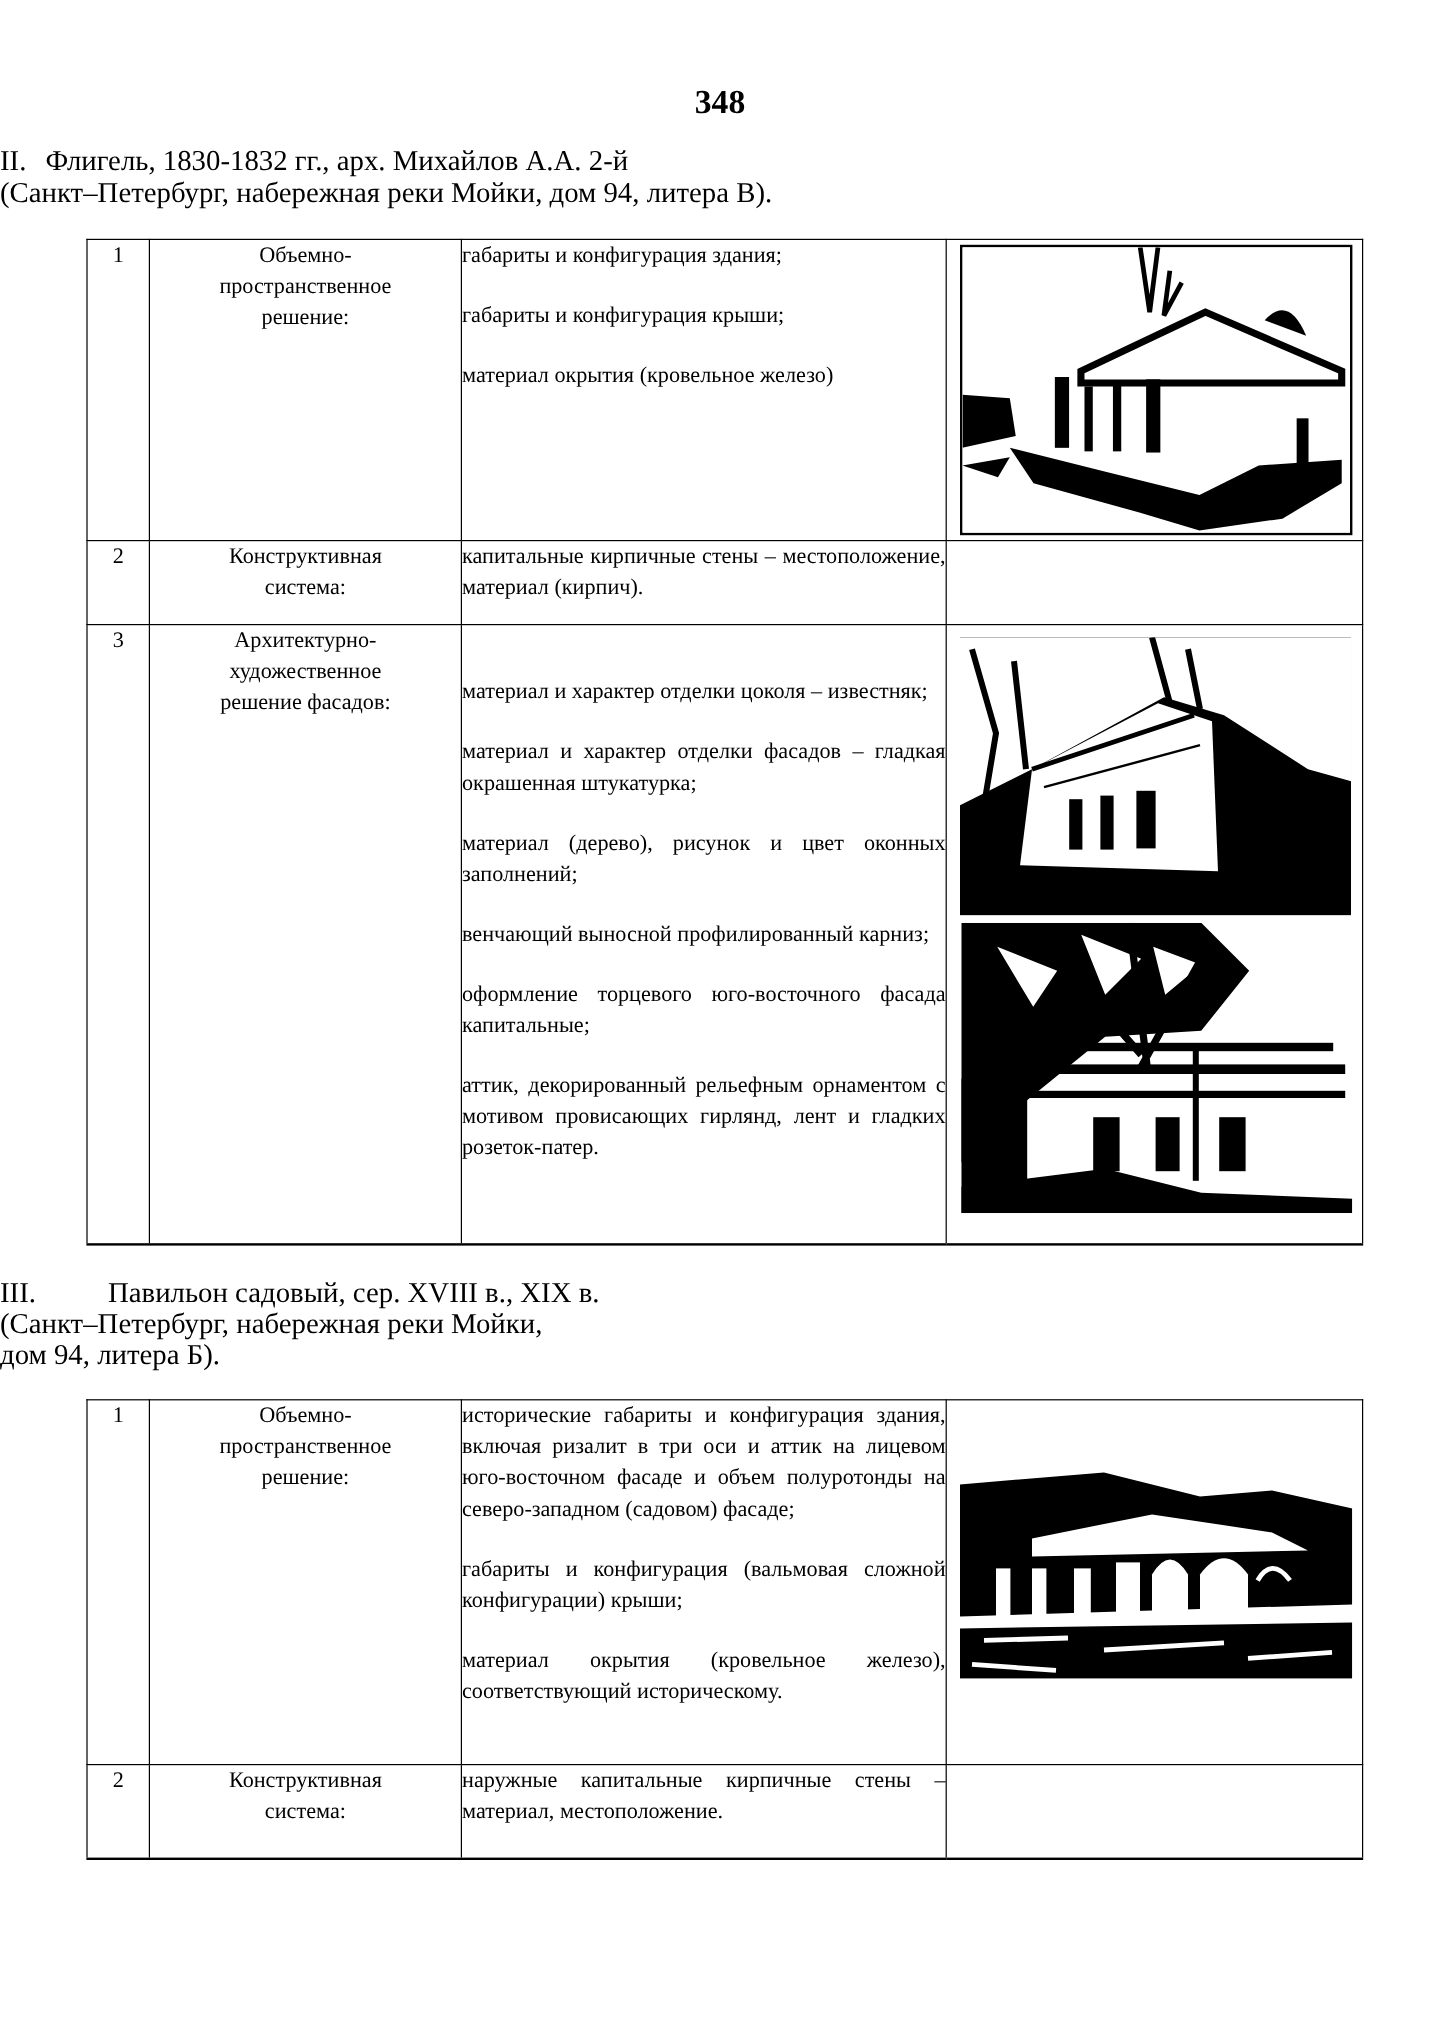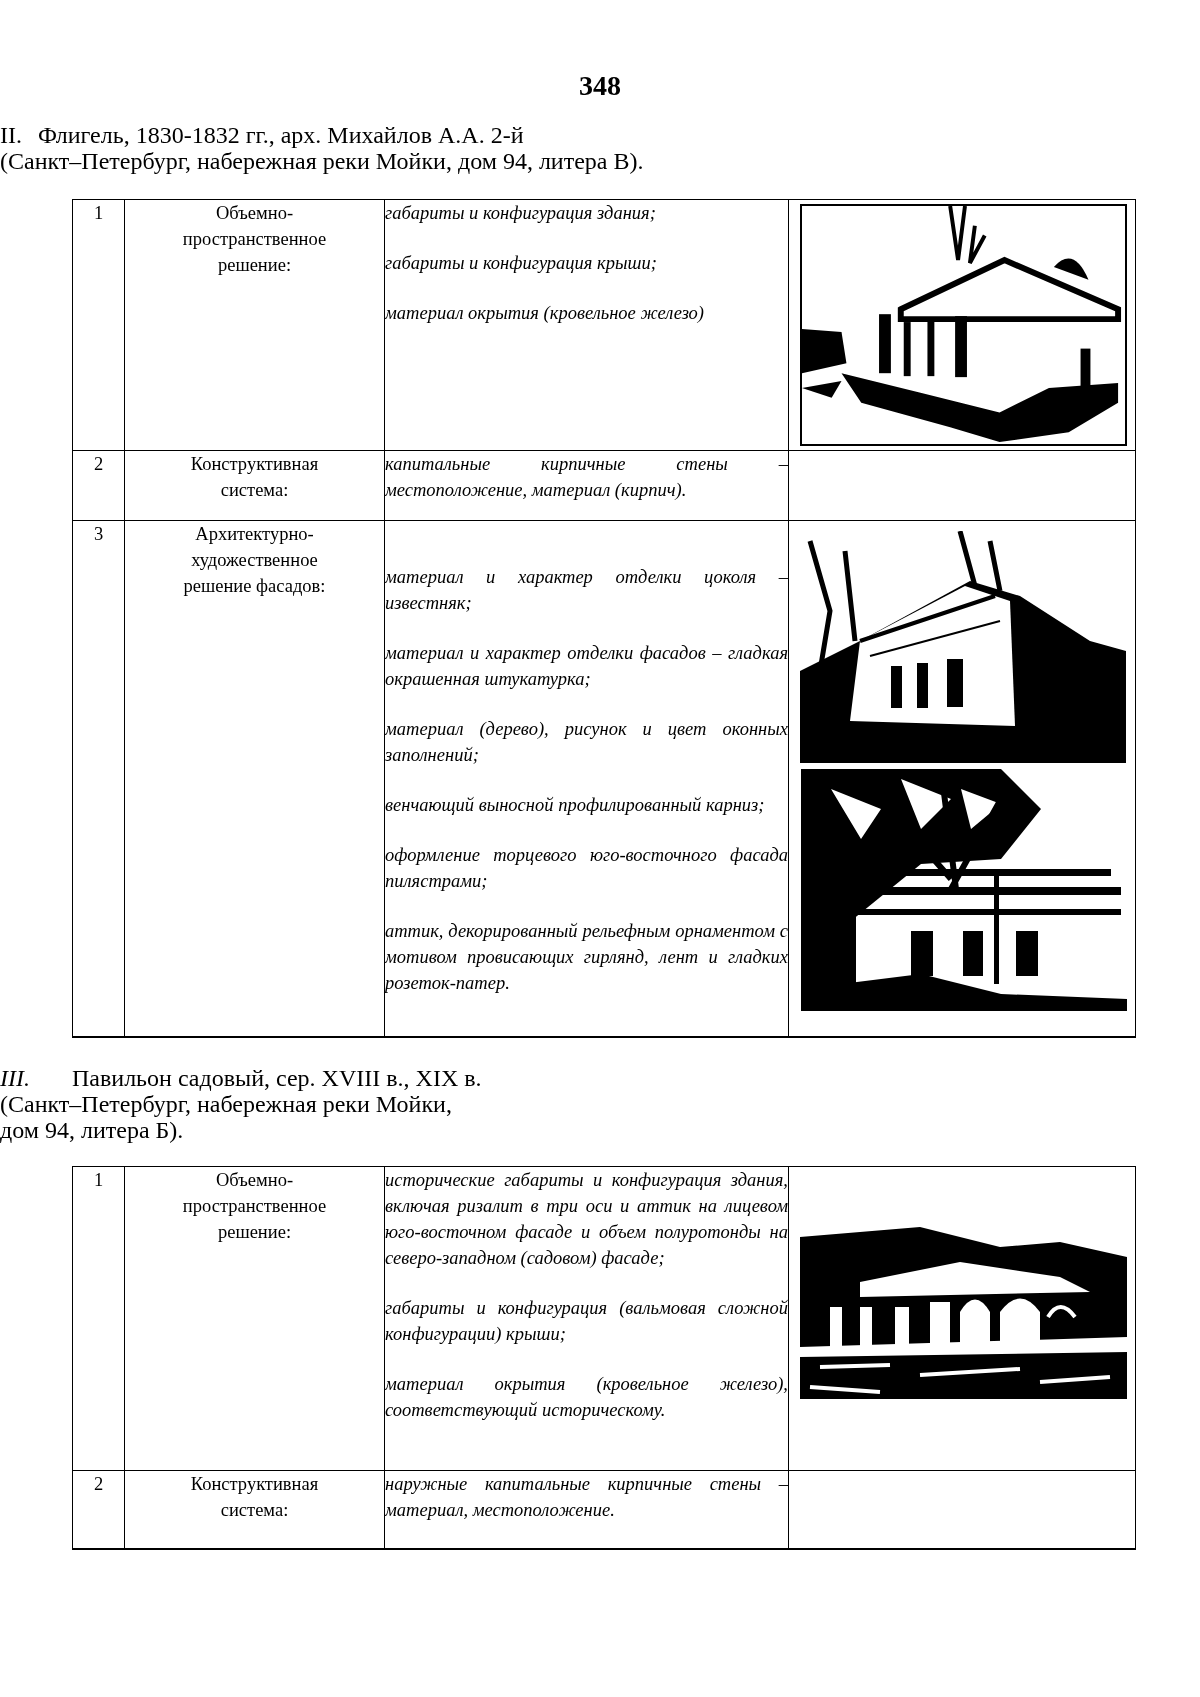--- a/index.html
+++ b/index.html
@@ -10,35 +10,35 @@
     }
     .page-number {
       position: absolute; left: 0; width: 1200px; top: 70px;
       text-align: center; font-weight: bold; font-size: 28px;
     }
     .heading {
       position: absolute; left: 0; width: 1200px; 
       font-size: 24px; line-height: 26px;
     }
     .heading .num { display: inline-block; margin-right: 16px; }
-    .heading.h3 .num { margin-right: 42px; font-style: italic; }
+    .heading.h3 .num { margin-right: 60px; }
     table.doc {
       position: absolute; left: 72px; border-collapse: collapse;
       table-layout: fixed; width: 1063px;
     }
     table.doc td {
       border: 1.5px solid #000; vertical-align: top; padding: 0;
       font-size: 18.5px; line-height: 26px;
     }
     table.doc tr:last-child td { border-bottom-width: 2.5px; }
     td.c-num { width: 51px; text-align: center; padding-top: 2px; }
     td.c-name { width: 259px; text-align: center; padding-top: 2px; }
     td.c-desc { width: 403px; padding: 2px 10px 0 12px; }
     td.c-img { width: 346px; position: relative; }
-    .desc-item { text-align: justify; text-align-last: left; margin-bottom: 24px; font-style: italic; }
+    .desc-item { text-align: justify; text-align-last: left; margin-bottom: 24px; }
     .desc-item:last-child { margin-bottom: 0; }
     .photo {
       position: absolute; background: #fff; overflow: hidden;
     }
     .photo svg { display: block; width: 100%; height: 100%; }
   </style>
 </head>
 <body>
 
 <div class="page-number">348</div>
@@ -99,21 +99,21 @@
     <td class="c-name">
       <div>Архитектурно-</div>
       <div>художественное</div>
       <div>решение фасадов:</div>
     </td>
     <td class="c-desc" style="padding-top:43px;">
       <div class="desc-item">материал и характер отделки цоколя – известняк;</div>
       <div class="desc-item">материал и характер отделки фасадов – гладкая окрашенная штукатурка;</div>
       <div class="desc-item">материал (дерево), рисунок и цвет оконных заполнений;</div>
       <div class="desc-item">венчающий выносной профилированный карниз;</div>
-      <div class="desc-item">оформление торцевого юго-восточного фасада пилястрами;</div>
+      <div class="desc-item">оформление торцевого юго-восточного фасада капитальные;</div>
       <div class="desc-item">аттик, декорированный рельефным орнаментом с мотивом провисающих гирлянд, лент и гладких розеток-патер.</div>
     </td>
     <td class="c-img">
       <div class="photo" style="left:11px; top:10px; width:326px; height:232px;">
         <svg viewBox="0 0 326 232" preserveAspectRatio="none">
           <rect width="326" height="232" fill="#000"></rect>
           <path d="M0 0 L326 0 L326 120 L290 110 L220 65 L170 50 L60 110 L0 140 Z" fill="#fff"></path>
           <path d="M10 10 L30 80 L20 140 M45 20 L55 110 M160 0 L175 55 M190 10 L200 60" stroke="#000" stroke-width="5" fill="none"></path>
           <polygon points="60,110 165,55 210,70 215,195 50,190" fill="#fff"></polygon>
           <path d="M60 110 L195 65" stroke="#000" stroke-width="4"></path>

